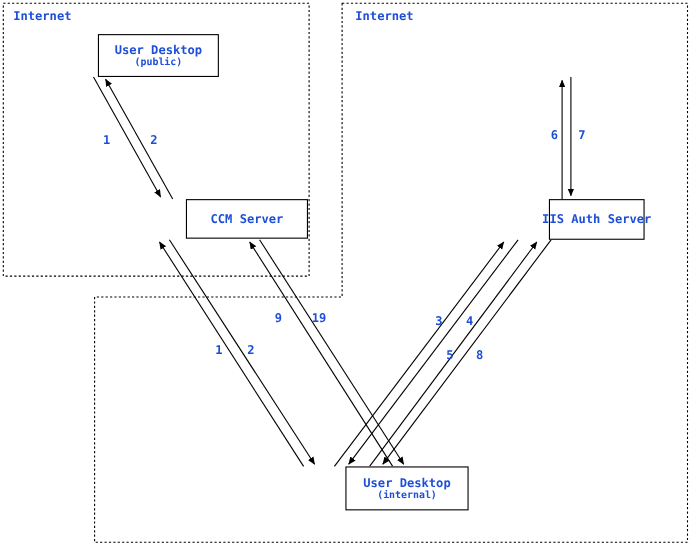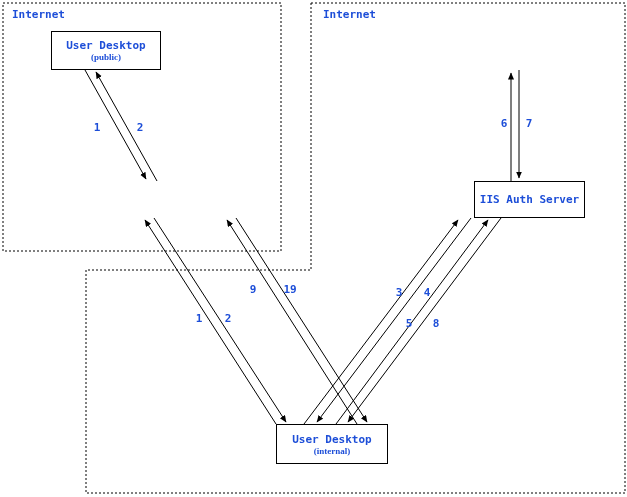--- a/index.html
+++ b/index.html
@@ -9,24 +9,24 @@
     color:#1d4ed8;overflow:hidden;
   }
   #wires{position:absolute;left:0;top:0;width:627px;height:497px;}
   .region-label{
     position:absolute;font-size:11px;font-weight:bold;white-space:pre;
     background:#fff;padding:0 1px;line-height:12px;
   }
   .node{
     position:absolute;border:1px solid #000;background:#fff;
     display:flex;flex-direction:column;align-items:center;justify-content:center;
-    text-align:center;box-sizing:border-box;
+    text-align:center;box-sizing:border-box;margin-left:38px;
   }
   .node .title{font-size:11px;font-weight:bold;line-height:13px;white-space:pre;}
-  .node .subtitle{font-size:9px;font-weight:bold;line-height:10px;white-space:pre;font-family:Liberation Serif, serif;}
+  .node .subtitle{font-size:9px;font-weight:bold;line-height:10px;white-space:pre;}
   .num{
     position:absolute;font-size:11px;font-weight:bold;line-height:11px;
     transform:translate(-50%,-50%);white-space:pre;
   }
 </style>
 </head>
 <body>
 
 <div id="canvas">
 
@@ -60,23 +60,26 @@
   </svg>
 
   <span class="region-label" style="left:11px;top:9px">Internet</span>
   <span class="region-label" style="left:322px;top:9px">Internet</span>
 
   <div class="node" style="left:51px;top:31px;width:110px;height:39px">
     <span class="title">User Desktop</span>
     <span class="subtitle">(public)</span>
   </div>
 
+  <div class="node" style="left:131px;top:181px;width:111px;height:36px">
+    <span class="title">CCM Server</span>
+  </div>
 
 
-  <div class="node" style="left:474px;top:181px;width:111px;height:37px">
+  <div class="node" style="left:461px;top:181px;width:87px;height:37px">
     <span class="title">IIS Auth Server</span>
   </div>
 
   <div class="node" style="left:276px;top:424px;width:112px;height:40px">
     <span class="title">User Desktop</span>
     <span class="subtitle">(internal)</span>
   </div>
 
   <span class="num" style="left:97px;top:127px">1</span>
   <span class="num" style="left:140px;top:127px">2</span>

